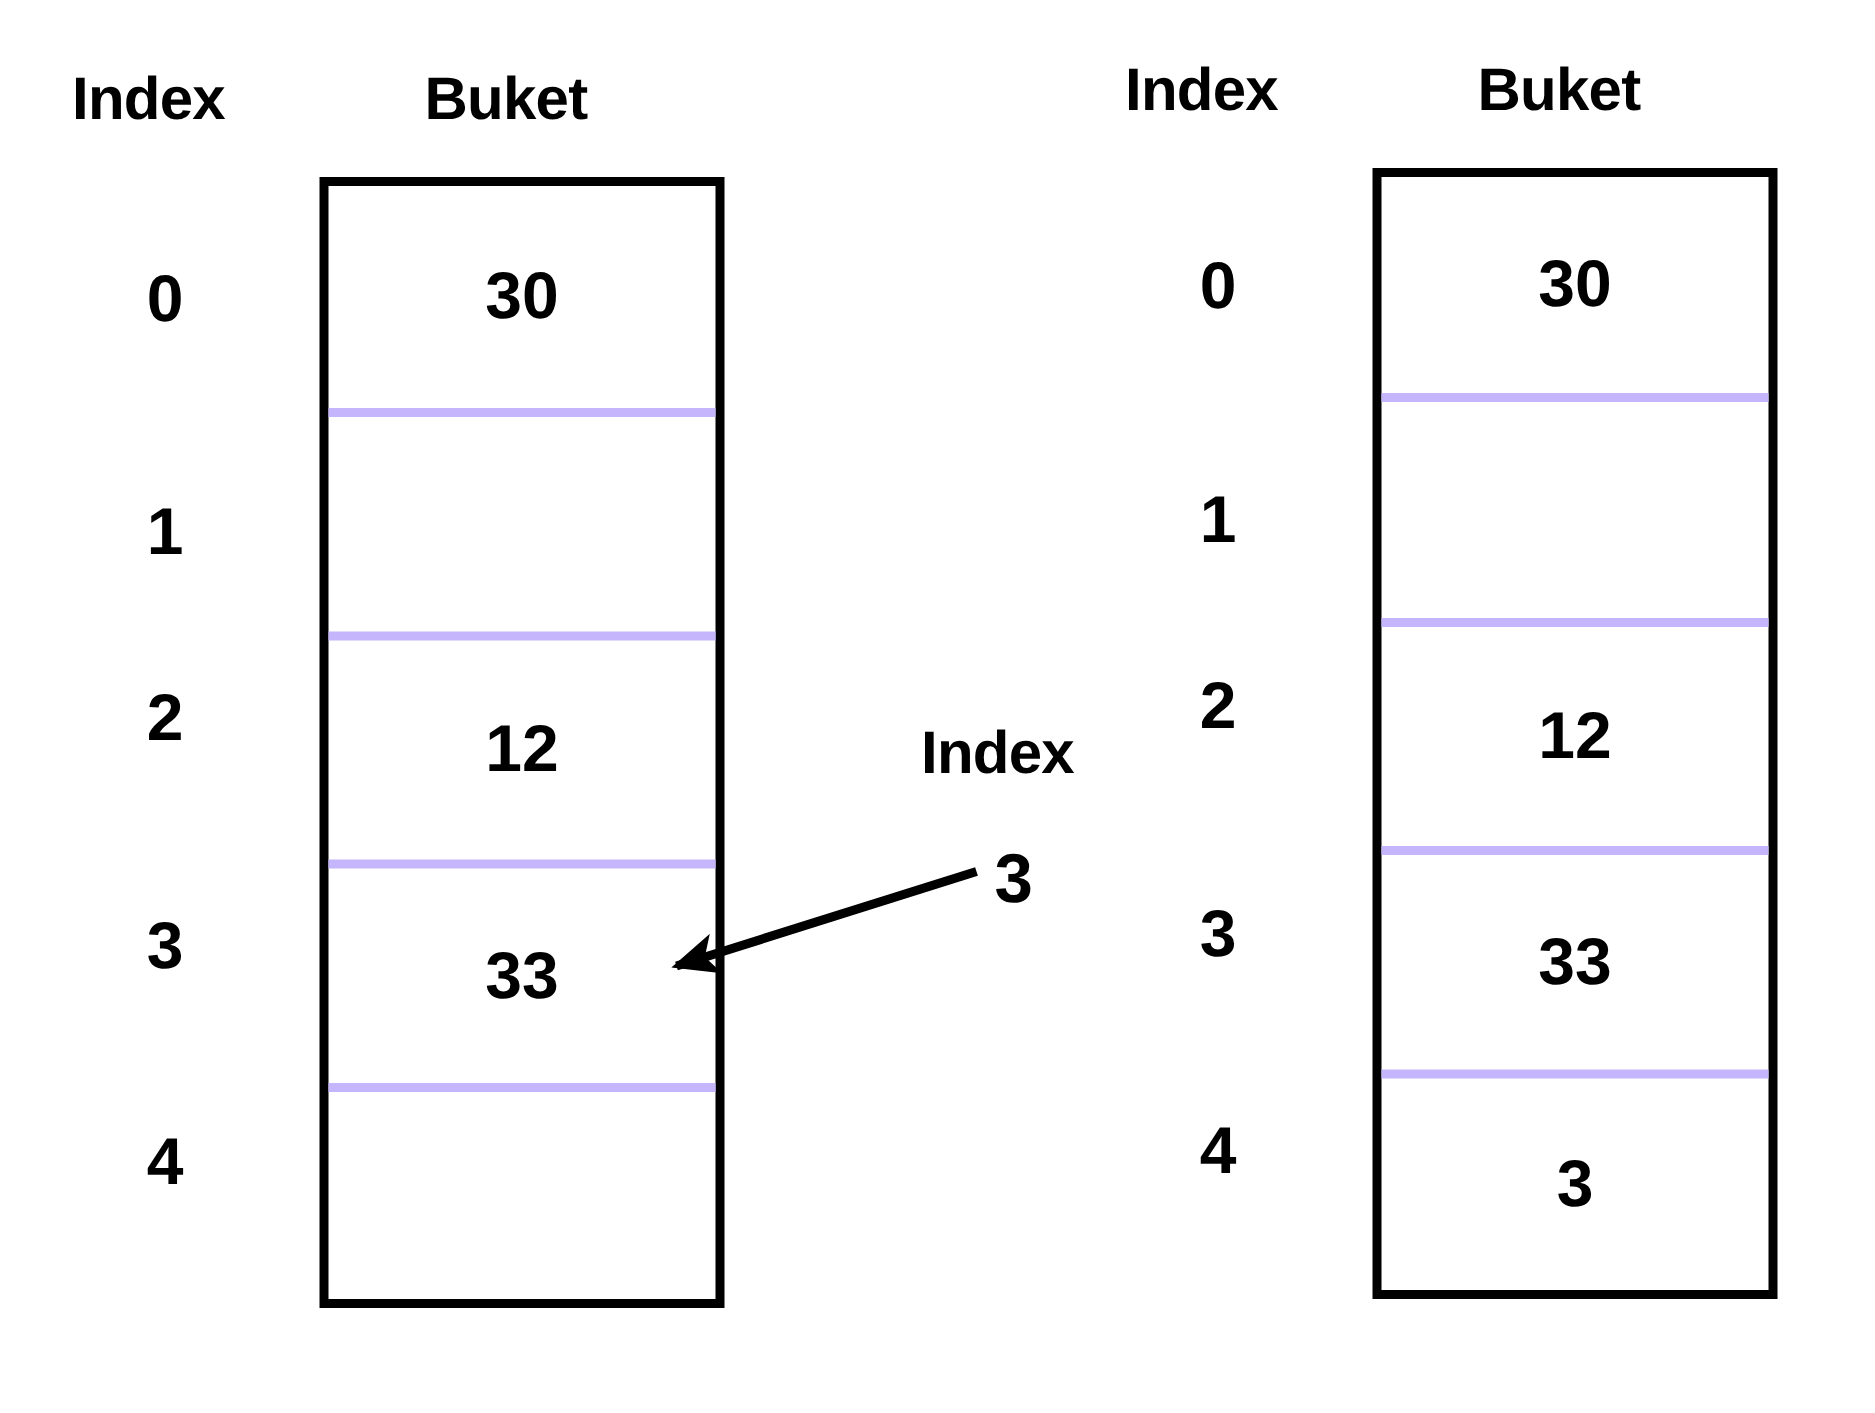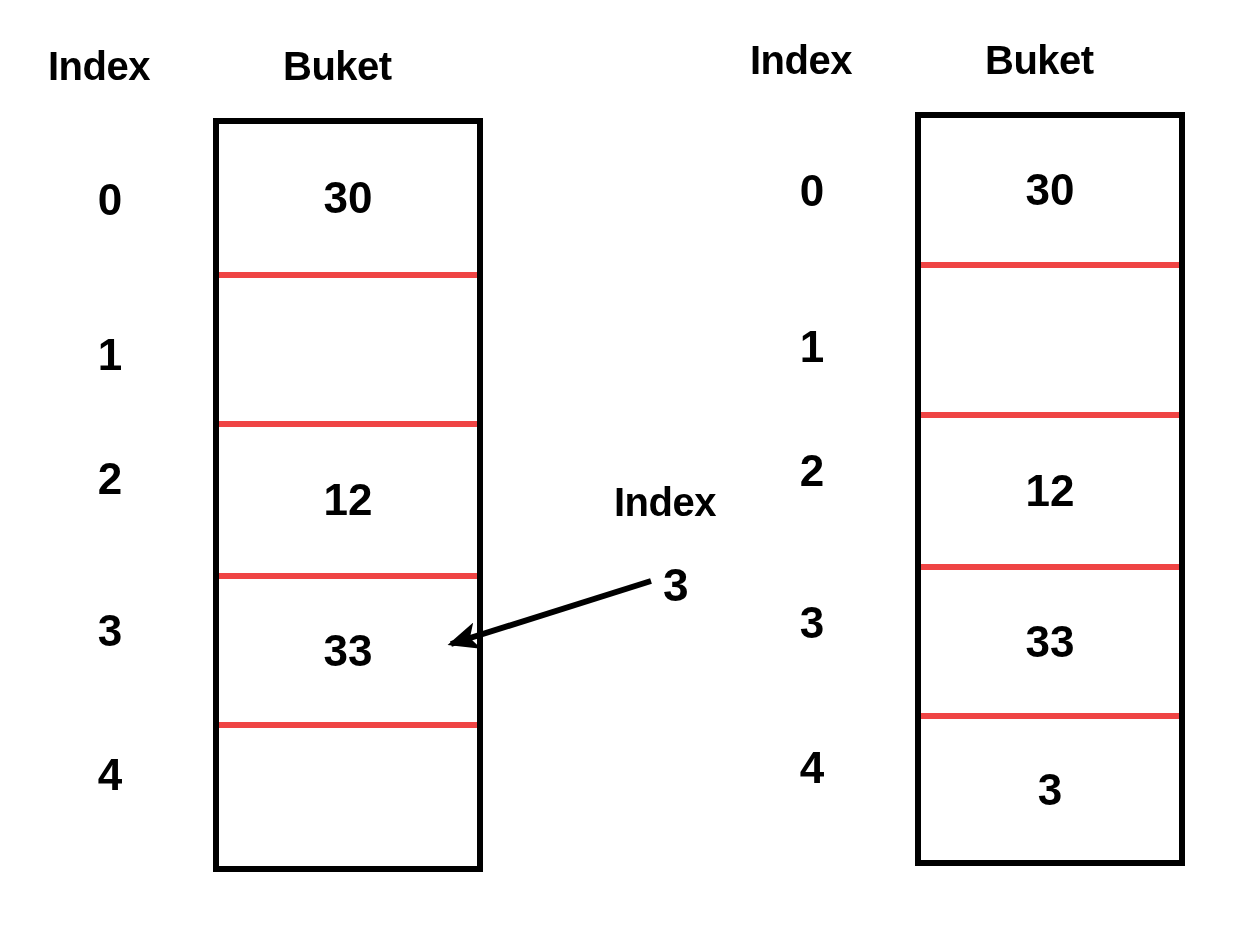--- a/index.html
+++ b/index.html
@@ -47,21 +47,21 @@
     box-sizing: border-box;
     border: 6px solid #000000;
     background: #ffffff;
   }
   .bucket-row {
     box-sizing: border-box;
     width: 100%;
     display: flex;
     align-items: center;
     justify-content: center;
-    border-bottom: 6px solid #ef4444;
+    border-bottom: 6px solid #c4b5fd;
   }
   .bucket-row:last-child {
     border-bottom: none;
   }
   .bucket-value {
     font-weight: bold;
     font-size: 44px;
     line-height: 48px;
     text-align: center;
     color: #000000;

